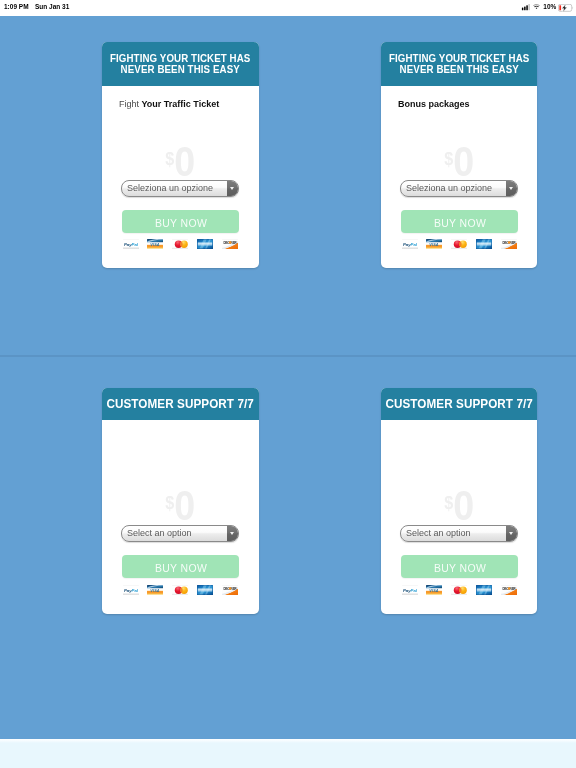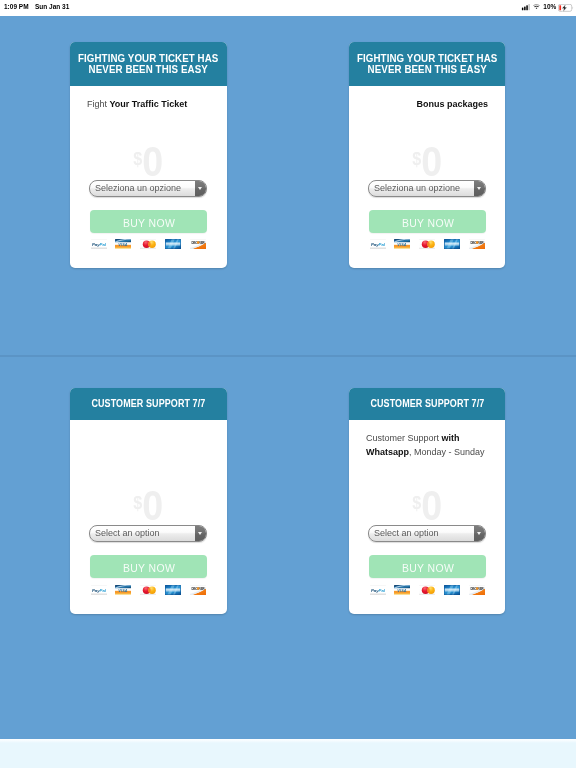--- a/index.html
+++ b/index.html
@@ -25,26 +25,26 @@
   .ico.wifi svg{width:7px;height:5.5px;margin-bottom:1.6px;}
   .ico.batt svg{width:15.4px;height:7.7px;}
 
   
   .page{position:absolute;left:0;top:16px;width:576px;height:752px;background:#63a0d3;overflow:hidden;}
   .divider{position:absolute;left:0;width:576px;height:2px;background:#5b94c5;}
   .footband{position:absolute;left:0;width:576px;background:linear-gradient(#ffffff 0px,#f4fbfe 2px,#e8f7fd 4px,#e8f7fd 100%);}
 
   
   .card{position:absolute;background:#ffffff;border-radius:5px;
-        box-shadow:0 1px 2px rgba(0,0,0,.18);overflow:hidden;}
+        box-shadow:0 1px 2px rgba(0,0,0,.18);overflow:hidden;margin-left:32px;}
   .card-head{position:absolute;left:0;top:0;width:100%;background:#2480a0;color:#ffffff;
              display:flex;align-items:center;justify-content:center;text-align:center;
              font-weight:bold;letter-spacing:.1px;box-sizing:border-box;}
   .card-body{position:absolute;left:0;width:100%;box-sizing:border-box;}
-  .card-head.h1{height:32px;font-size:10px;line-height:12.6px;padding:0;}
+  .card-head.h1{height:32px;font-size:13px;line-height:12.6px;padding:0;}
   .card-head.h2{height:44px;font-size:10.85px;line-height:10.8px;padding:0;}
   .card-head span{display:block;white-space:pre;transform:scaleX(.898);transform-origin:50% 50%;}
 
   .desc{position:absolute;left:0;width:100%;box-sizing:border-box;color:#4a4a4a;font-size:9px;line-height:14px;padding:0 17px;}
   .desc b{color:#111;font-weight:bold;}
 
   .price{position:absolute;left:0;width:100%;text-align:center;color:#efefef;
          font-weight:bold;line-height:1;height:40px;}
   .price .inner{display:inline-block;transform:scaleX(.875);transform-origin:50% 50%;white-space:nowrap;}
   .price .cur{font-size:18.5px;vertical-align:11px;}
@@ -259,21 +259,21 @@
               <circle cx="16.3" cy="7.1" r="2.5" fill="#f7941e"></circle>
             </svg>
           </span>
       </div>
     </div>
     <div class="card" style="left:349px;top:26px;width:156px;height:226px;">
       <div class="card-head h2">
           <span>FIGHTING YOUR TICKET HAS
 NEVER BEEN THIS EASY</span>
         </div>
-      <div class="card-body" style="top:44px;height:182px;text-align:right;">
+      <div class="card-body" style="top:44px;height:182px;">
         <div class="desc" style="top:11px;"><span></span><b>Bonus packages</b><span></span></div>
       </div>
       <div class="price" style="top:98px;"><span class="inner"><span class="cur">$</span><span class="amt">0</span></span></div>
       <div class="selwrap" style="left:19px;top:138px;width:118px;">
         <span class="seltext">Seleziona un opzione</span>
         <span class="selbtn">
             <i></i>
           </span>
       </div>
       <div class="buy" style="left:20px;top:168px;width:117px;"><span>BUY NOW</span></div>
@@ -544,23 +544,20 @@
               <text x="16" y="9.4" font-family="Liberation Sans, sans-serif" font-size="6.2" font-weight="bold" fill="#1f1f1f" text-anchor="middle" letter-spacing="-0.6" transform="scale(0.94,1) translate(1,0)">DISCOVER</text>
               <circle cx="16.3" cy="7.1" r="2.5" fill="#f7941e"></circle>
             </svg>
           </span>
       </div>
     </div>
     <div class="card" style="left:349px;top:372px;width:156px;height:226px;">
       <div class="card-head h1">
           <span>CUSTOMER SUPPORT 7/7</span>
         </div>
-      <div class="card-body" style="top:32px;height:194px;">
-        <div class="desc" style="top:11px;"><span>Customer Support </span><b>with Whatsapp</b><span>, Monday - Sunday</span></div>
-      </div>
       <div class="price" style="top:95.5px;"><span class="inner"><span class="cur">$</span><span class="amt">0</span></span></div>
       <div class="selwrap" style="left:19px;top:137px;width:118px;">
         <span class="seltext">Select an option</span>
         <span class="selbtn">
             <i></i>
           </span>
       </div>
       <div class="buy" style="left:20px;top:167px;width:117px;"><span>BUY NOW</span></div>
       <div class="pays" style="left:20.5px;top:196.5px;width:115.5px;">
           <span class="pay">

